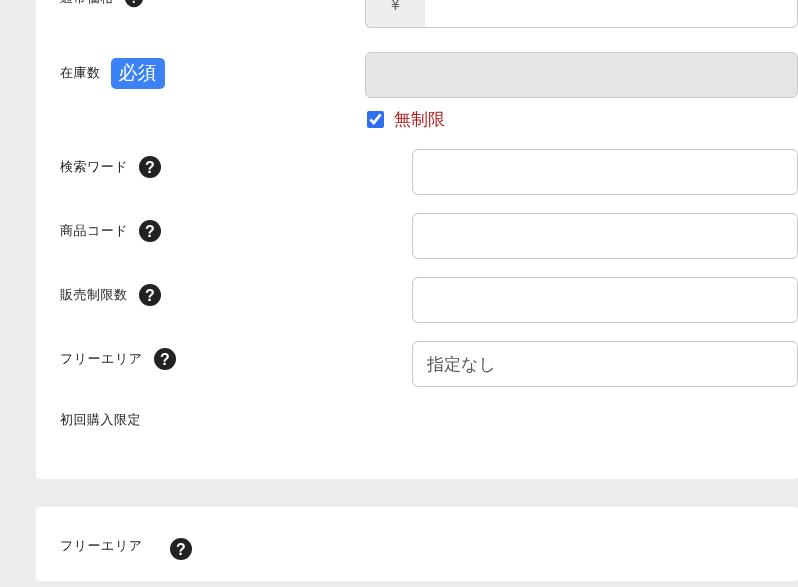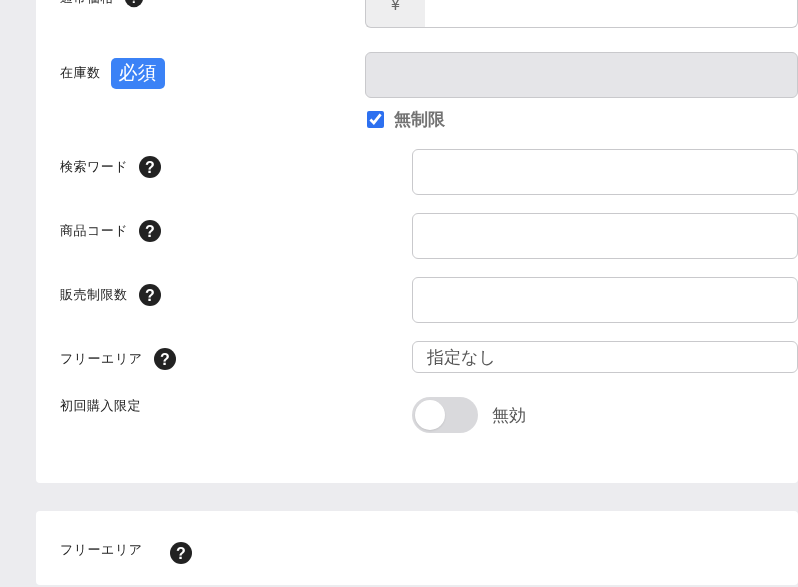--- a/index.html
+++ b/index.html
@@ -102,39 +102,39 @@
     border: 1px solid #c9c9cc;
     border-top-right-radius: 6px;
     border-bottom-right-radius: 6px;
     border-left: none;
     background: #fff;
     padding: 0 14px;
     font-size: 16px;
   }
   .select {
     width: 100%;
-    height: 32px;
+    height: 46px;
     border: 1px solid #c9c9cc;
     border-radius: 6px;
     background: #fff;
     padding: 0 14px;
     font-size: 17px;
     color: #555;
     display: flex;
     align-items: center;
   }
   .checkbox-row {
     display: flex; align-items: center; gap: 10px;
     padding-left: 2px;
   }
   input[type="checkbox"] {
     width: 17px; height: 17px;
     accent-color: #2d70f0;
   }
-  .check-label { font-size: 17px; color: #737373; font-weight: bold; }
+  .check-label { font-size: 17px; color: #b91c1c; }
   .toggle-row {
     display: flex; align-items: center; gap: 14px;
     padding-top: 6px;
   }
   .toggle {
     width: 66px; height: 36px;
     background: #d9d9dc;
     border-radius: 18px;
     position: relative;
   }
@@ -248,28 +248,20 @@
     <div class="field-col">
       <div class="select">
         <span>指定なし</span>
       </div>
     </div>
   </div>
 
   <div class="row tight">
     <div class="label-col">
       <span class="label-text">初回購入限定</span>
-    </div>
-    <div class="field-col">
-      <div class="toggle-row">
-        <div class="toggle">
-          <div class="knob"></div>
-        </div>
-        <span class="toggle-label">無効</span>
-      </div>
     </div>
   </div>
 
 </div>
 
 <div class="card2">
   <div class="section-heading">
     <span class="label-text">フリーエリア</span>
     <span class="help-icon">
       <svg viewBox="0 0 24 24" width="24" height="24">

